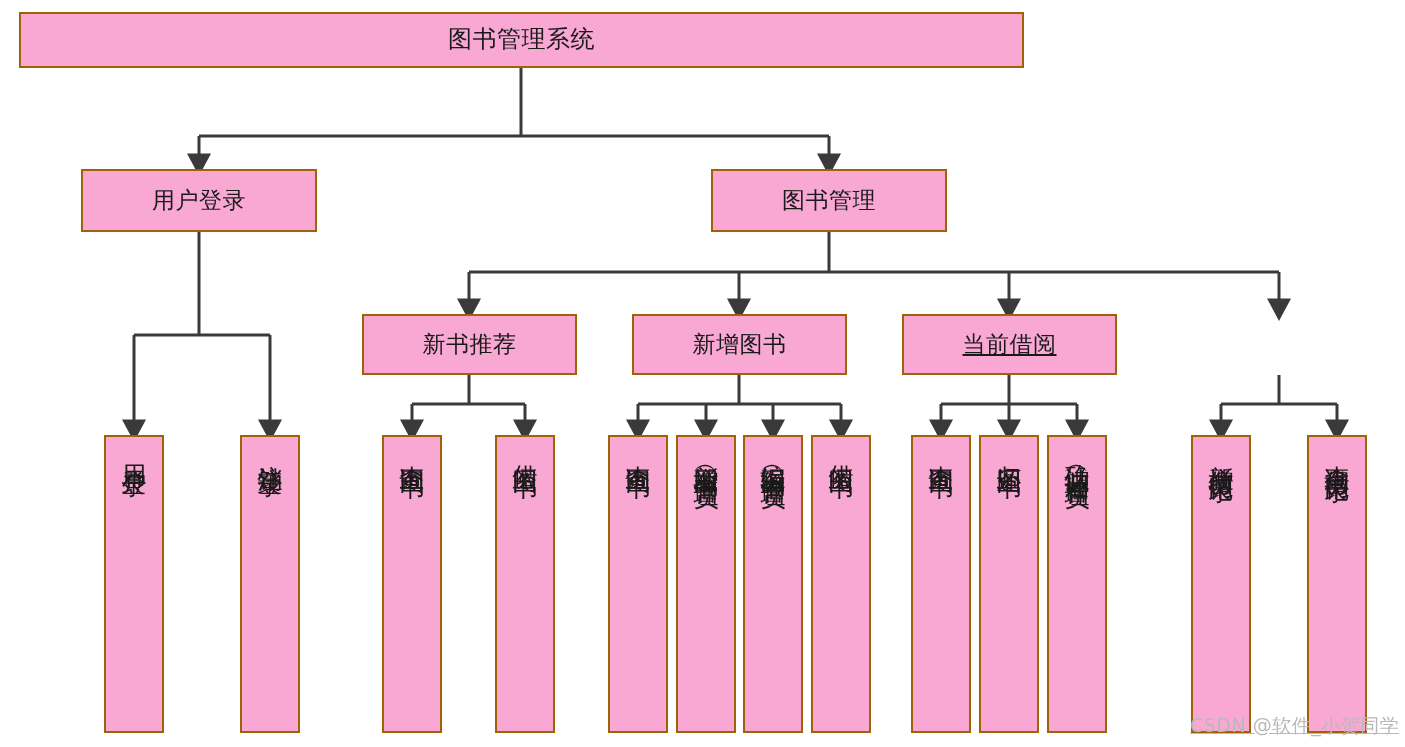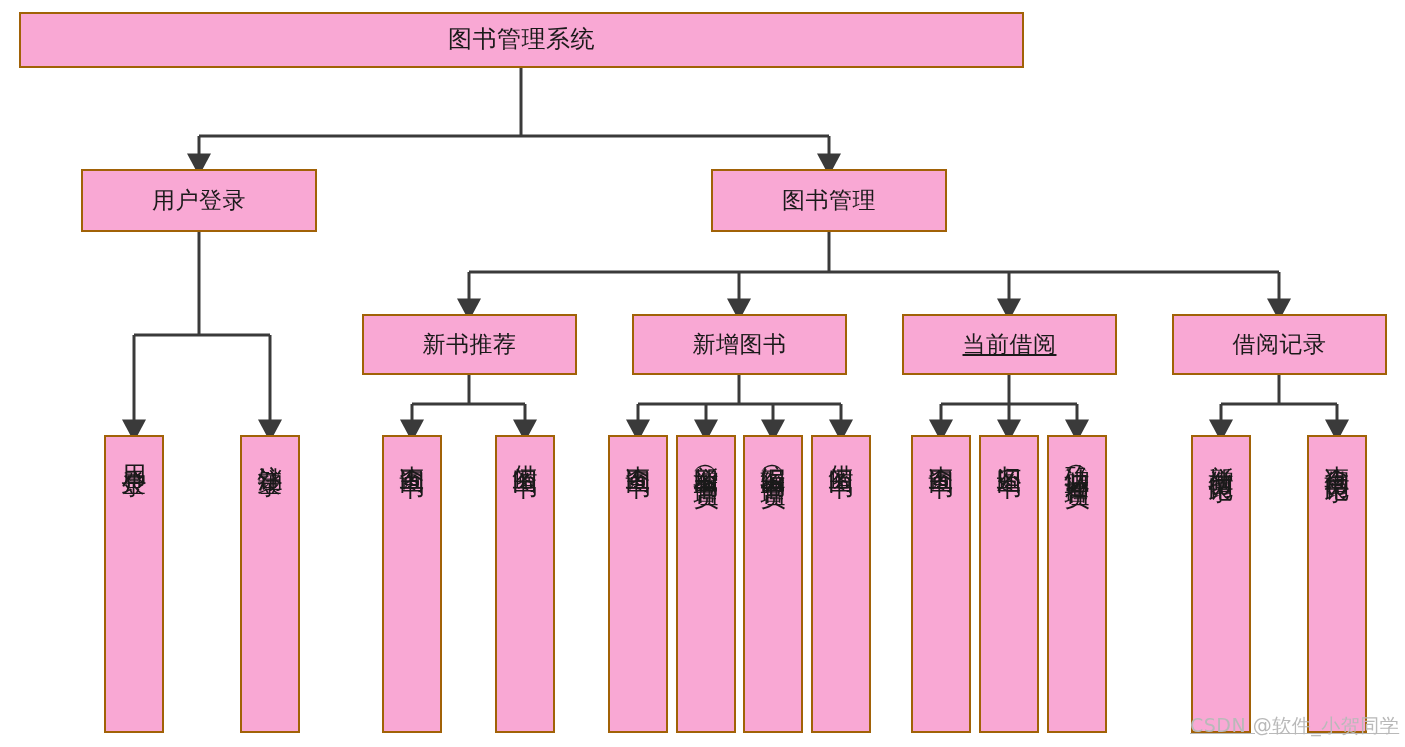--- a/index.html
+++ b/index.html
@@ -137,23 +137,20 @@
 
   <div class="node horiz" style="left:362px; top:314px; width:215px; height:61px;">
     <span class="label">新书推荐</span>
   </div>
   <div class="node horiz" style="left:632px; top:314px; width:215px; height:61px;">
     <span class="label">新增图书</span>
   </div>
   <div class="node horiz" style="left:902px; top:314px; width:215px; height:61px;text-decoration:underline;">
     <span class="label">当前借阅</span>
   </div>
-  <div class="node horiz" style="left:1172px; top:314px; width:215px; height:61px;">
-    <span class="label">借阅记录</span>
-  </div>
 
   <div class="node vert" style="left:104px; top:435px; width:60px; height:298px;">
     <span class="label">用户登录</span>
   </div>
   <div class="node vert" style="left:240px; top:435px; width:60px; height:298px;">
     <span class="label">注销登录</span>
   </div>
 
   <div class="node vert" style="left:382px; top:435px; width:60px; height:298px;">
     <span class="label">查询图书</span>

